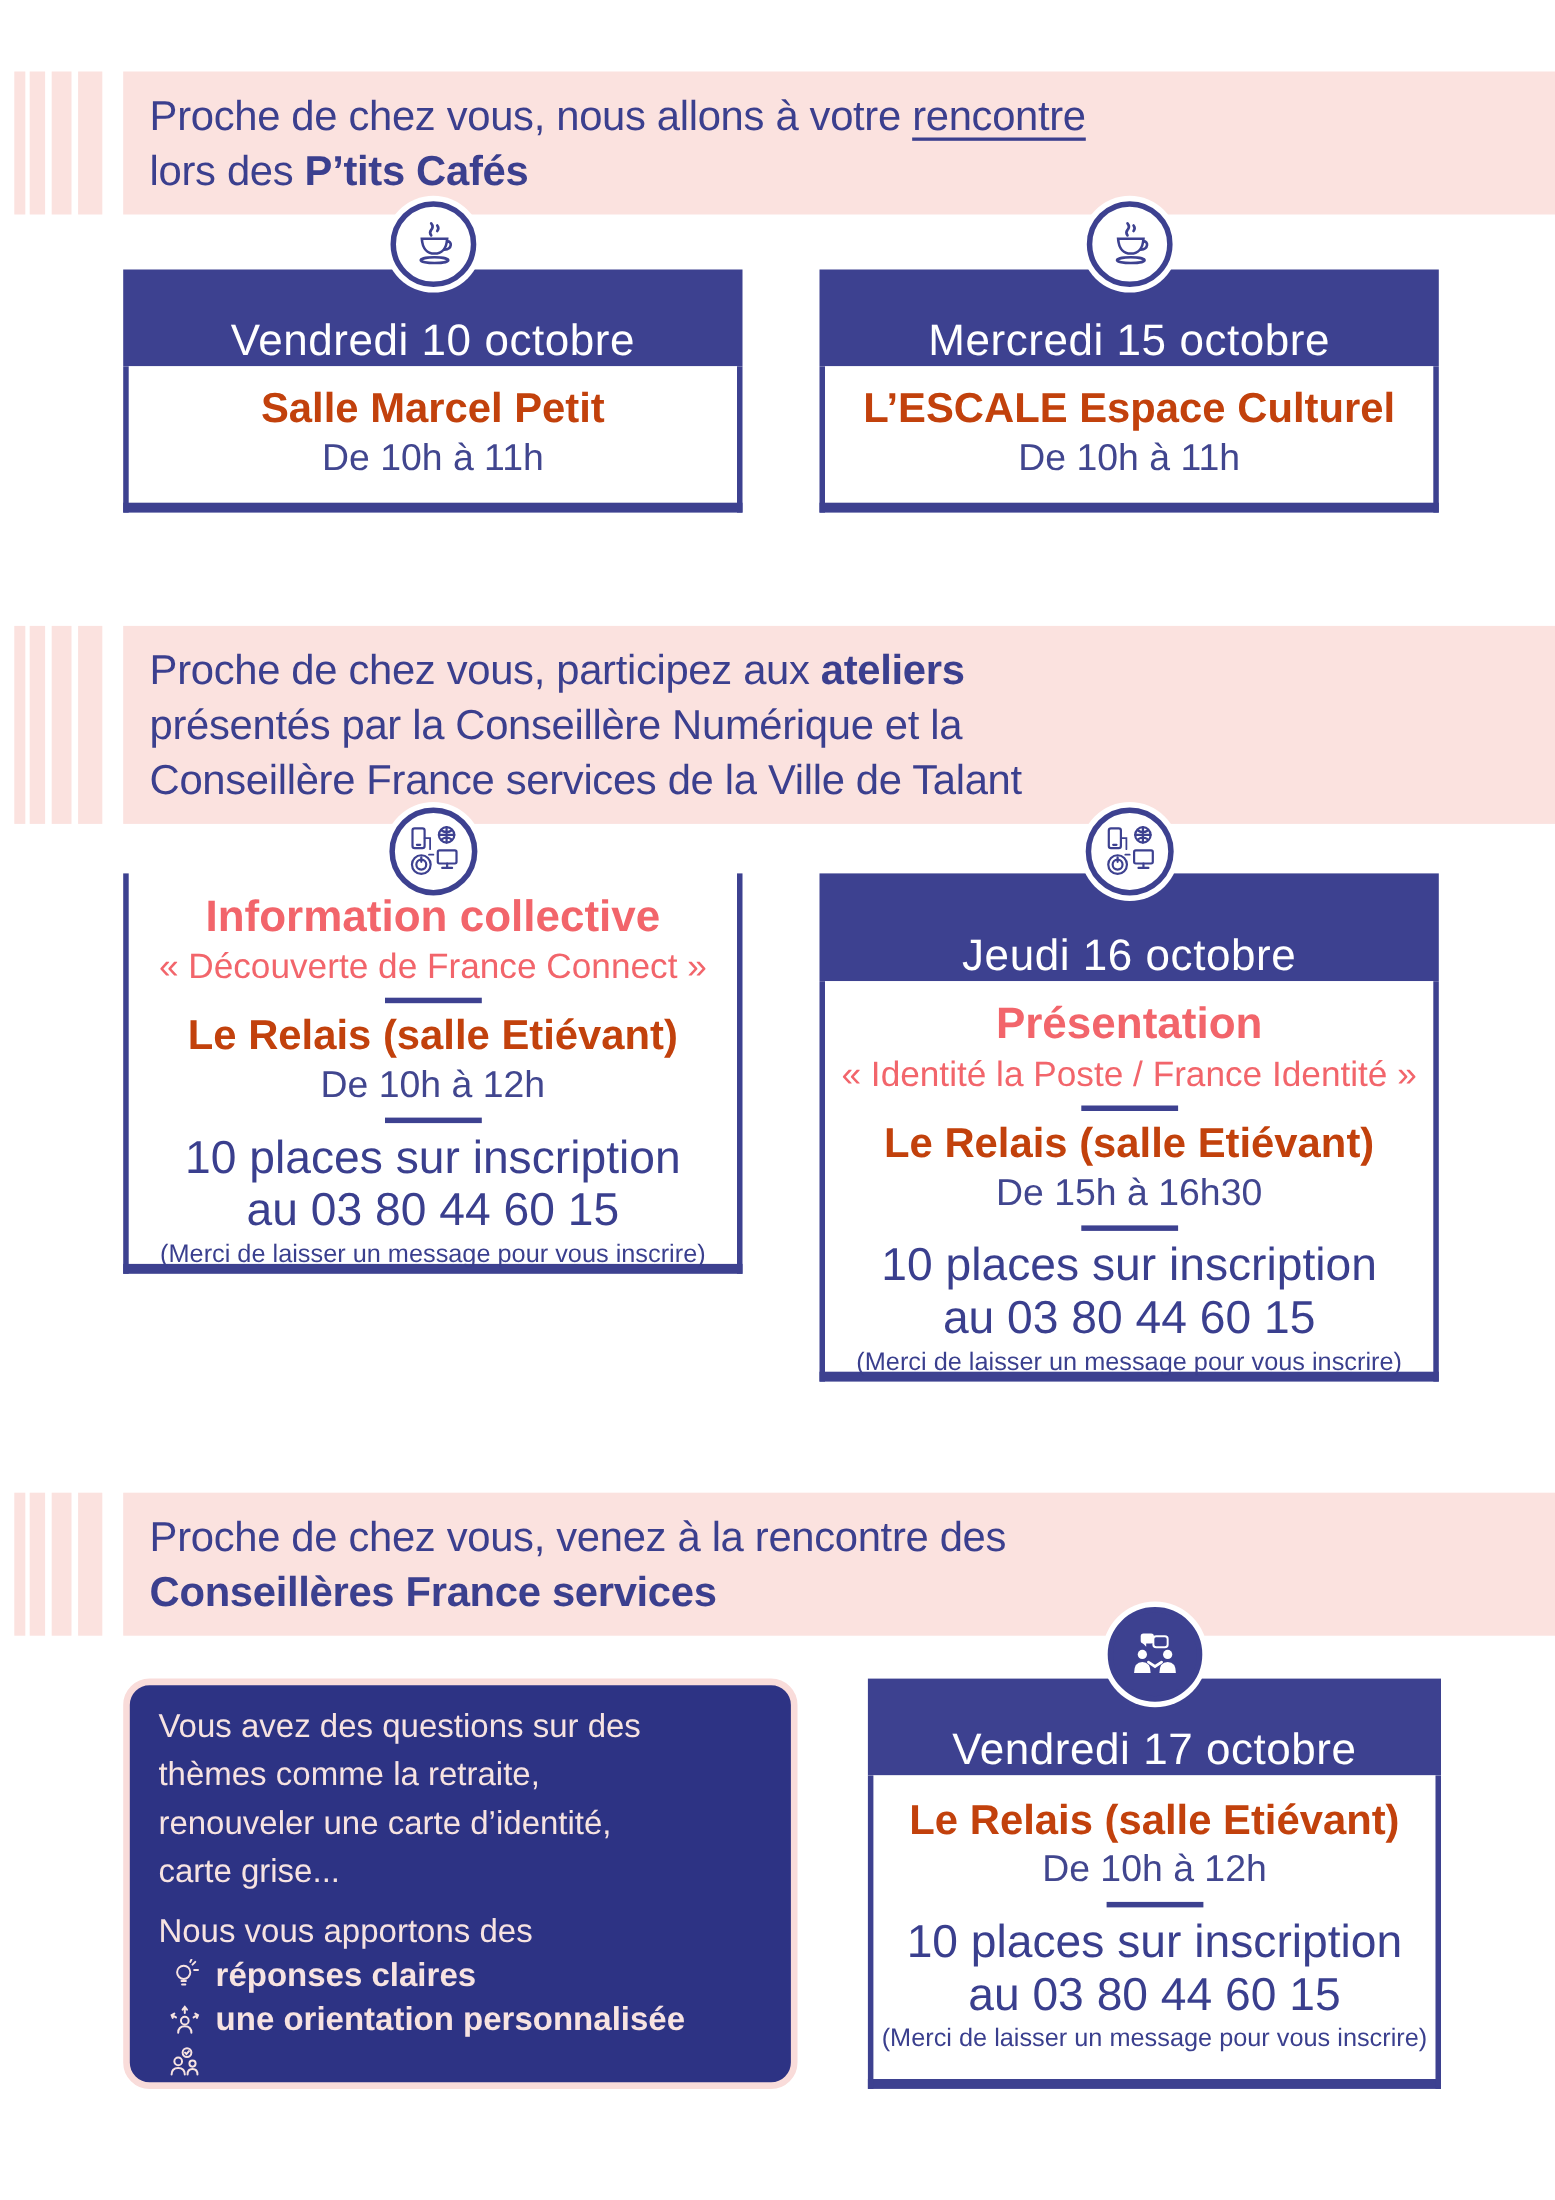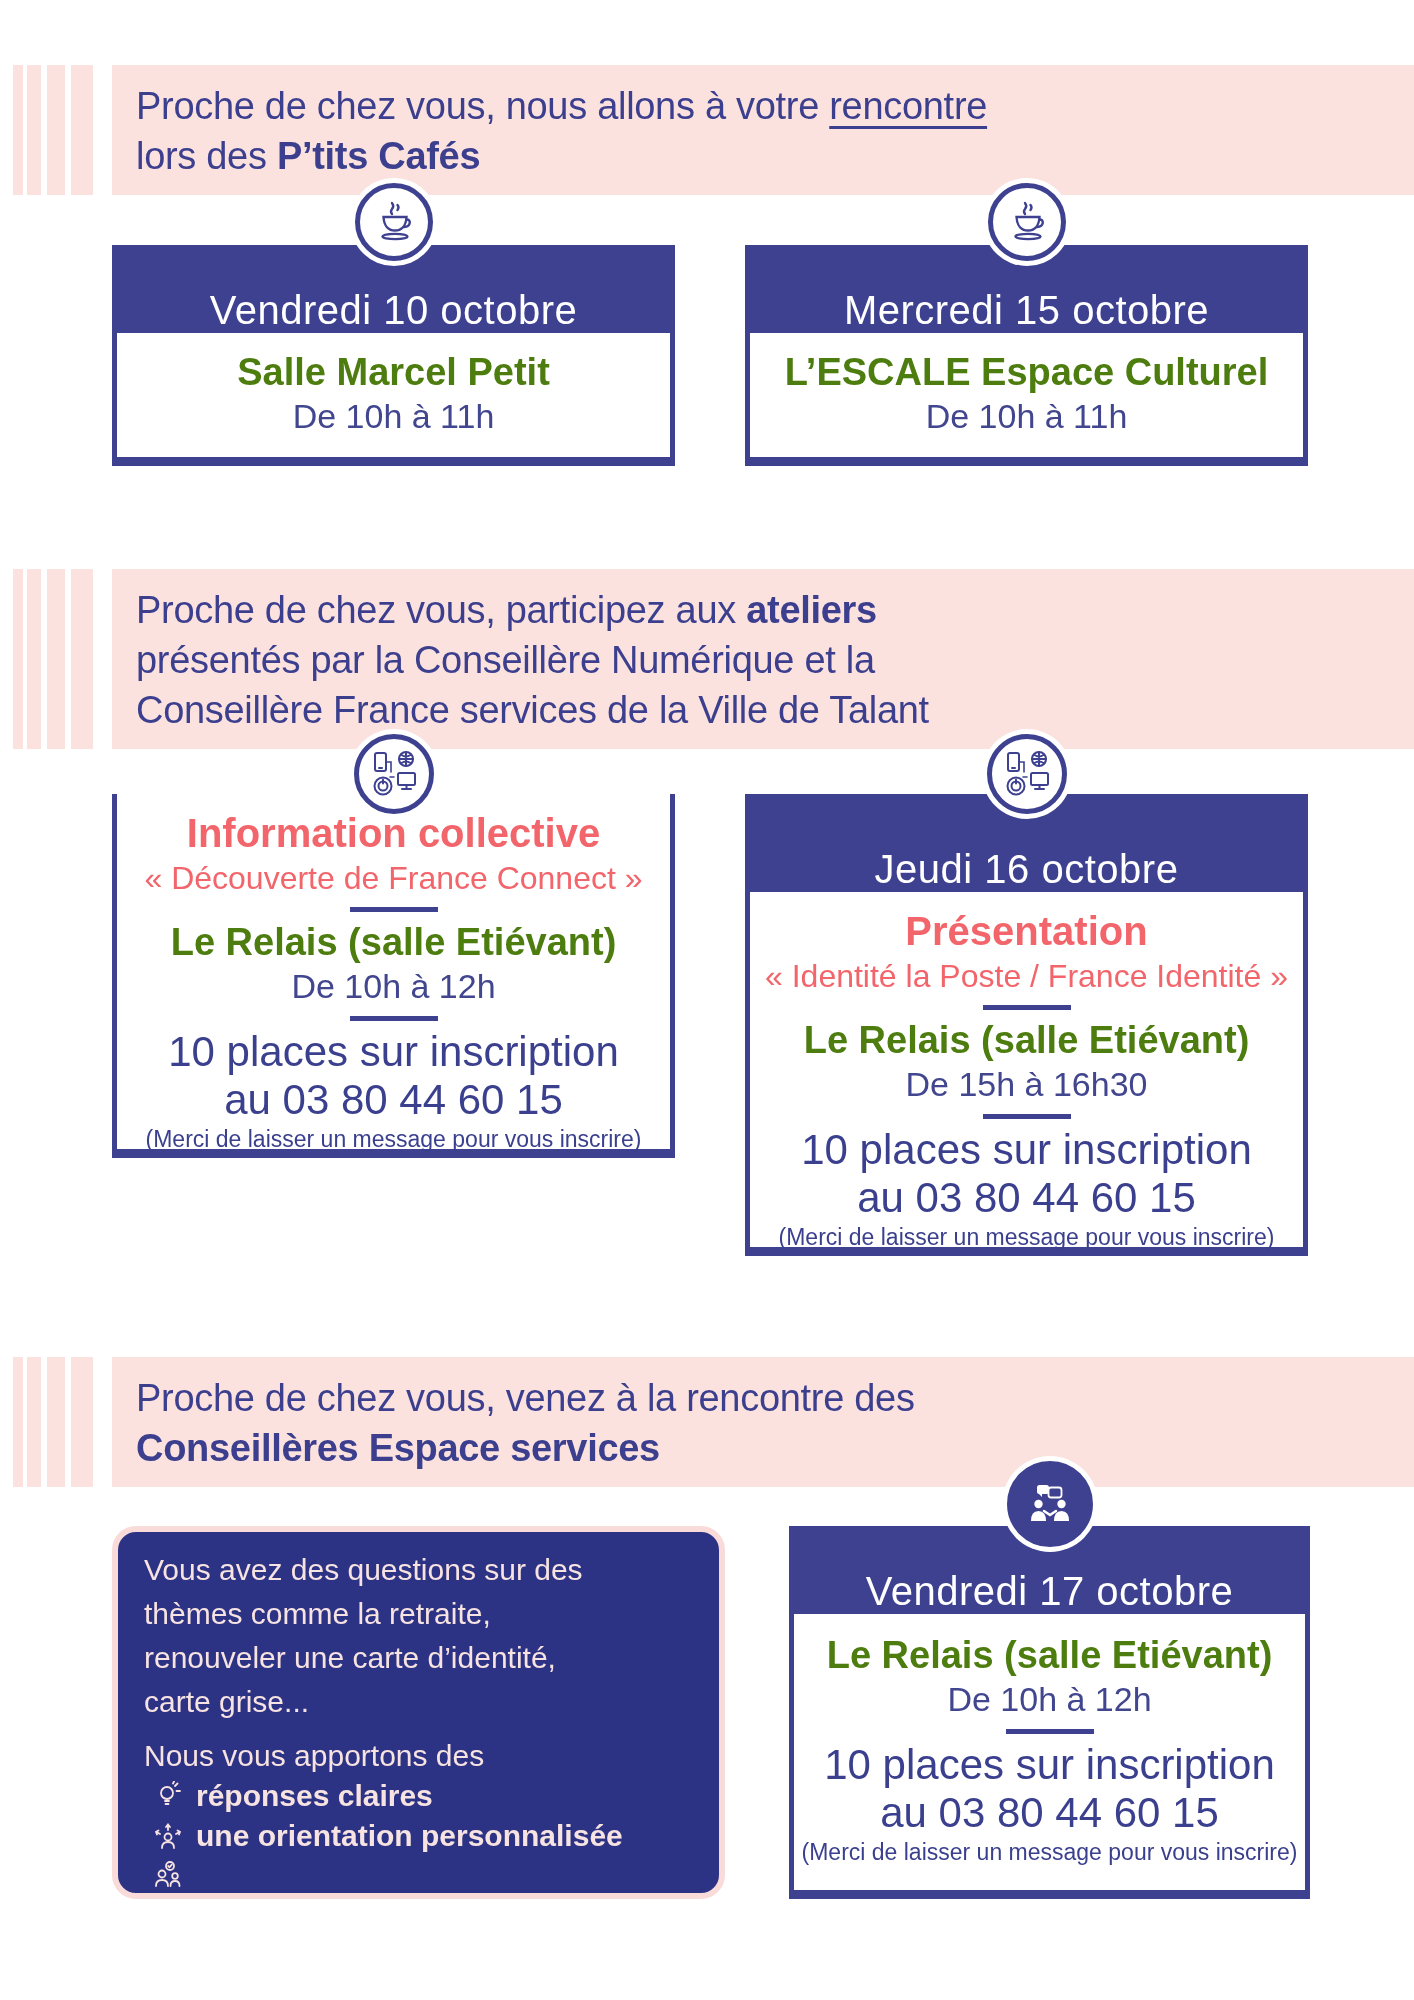--- a/index.html
+++ b/index.html
@@ -28,21 +28,21 @@
     font-size:40px; letter-spacing:0.5px;
   }
   .h88{ height:88px; } .h98{ height:98px; }
   .card-body{
     background:#ffffff; border:5px solid #3d4190; border-bottom-width:9px; border-top:none;
     text-align:center;
   }
   .body-s1{ height:133px; padding-top:16px; }
   .body-s2{ height:364px; padding-top:14px; }
   .body-s3{ height:285px; padding-top:18px; }
-  .place{ font-size:38px; line-height:46px; font-weight:700; color:#4d7c0f; }
+  .place{ font-size:38px; line-height:46px; font-weight:700; color:#c2410c; }
   .time{ font-size:34px; line-height:42px; font-weight:400; color:#41468f; }
   .event-title{ font-size:40px; line-height:50px; font-weight:700; color:#f2656b; }
   .event-sub{ font-size:32px; line-height:40px; font-weight:400; color:#f2656b; white-space:nowrap; }
   .divider{ width:88px; height:5px; background:#3d4190; margin:9px auto 7px auto; }
   .inscription{ font-size:42px; line-height:48px; font-weight:400; color:#3a3f8e; }
   .note{ font-size:23px; line-height:30px; font-weight:400; color:#3a3f8e; }
   
   .icon-badge{
     position:absolute; left:50%; transform:translateX(-50%); z-index:3;
     background:#ffffff; border:5px solid #3d4190; border-radius:50%;
@@ -202,21 +202,21 @@
 
   <div class="banner-wrap mt101">
     <div class="stripes">
         <span></span>
         <span></span>
         <span></span>
         <span></span>
       </div>
     <div class="banner">
       <div class="line">Proche de chez vous, venez à la rencontre des</div>
-      <div class="line bold">Conseillères Espace services</div>
+      <div class="line bold">Conseillères France services</div>
     </div>
   </div>
 
   <div class="bottom-row gap39">
 
     <div class="info-box">
       <div class="para-line">Vous avez des questions sur des</div>
       <div class="para-line">thèmes comme la retraite,</div>
       <div class="para-line">renouveler une carte d’identité,</div>
       <div class="para-line">carte grise...</div>

